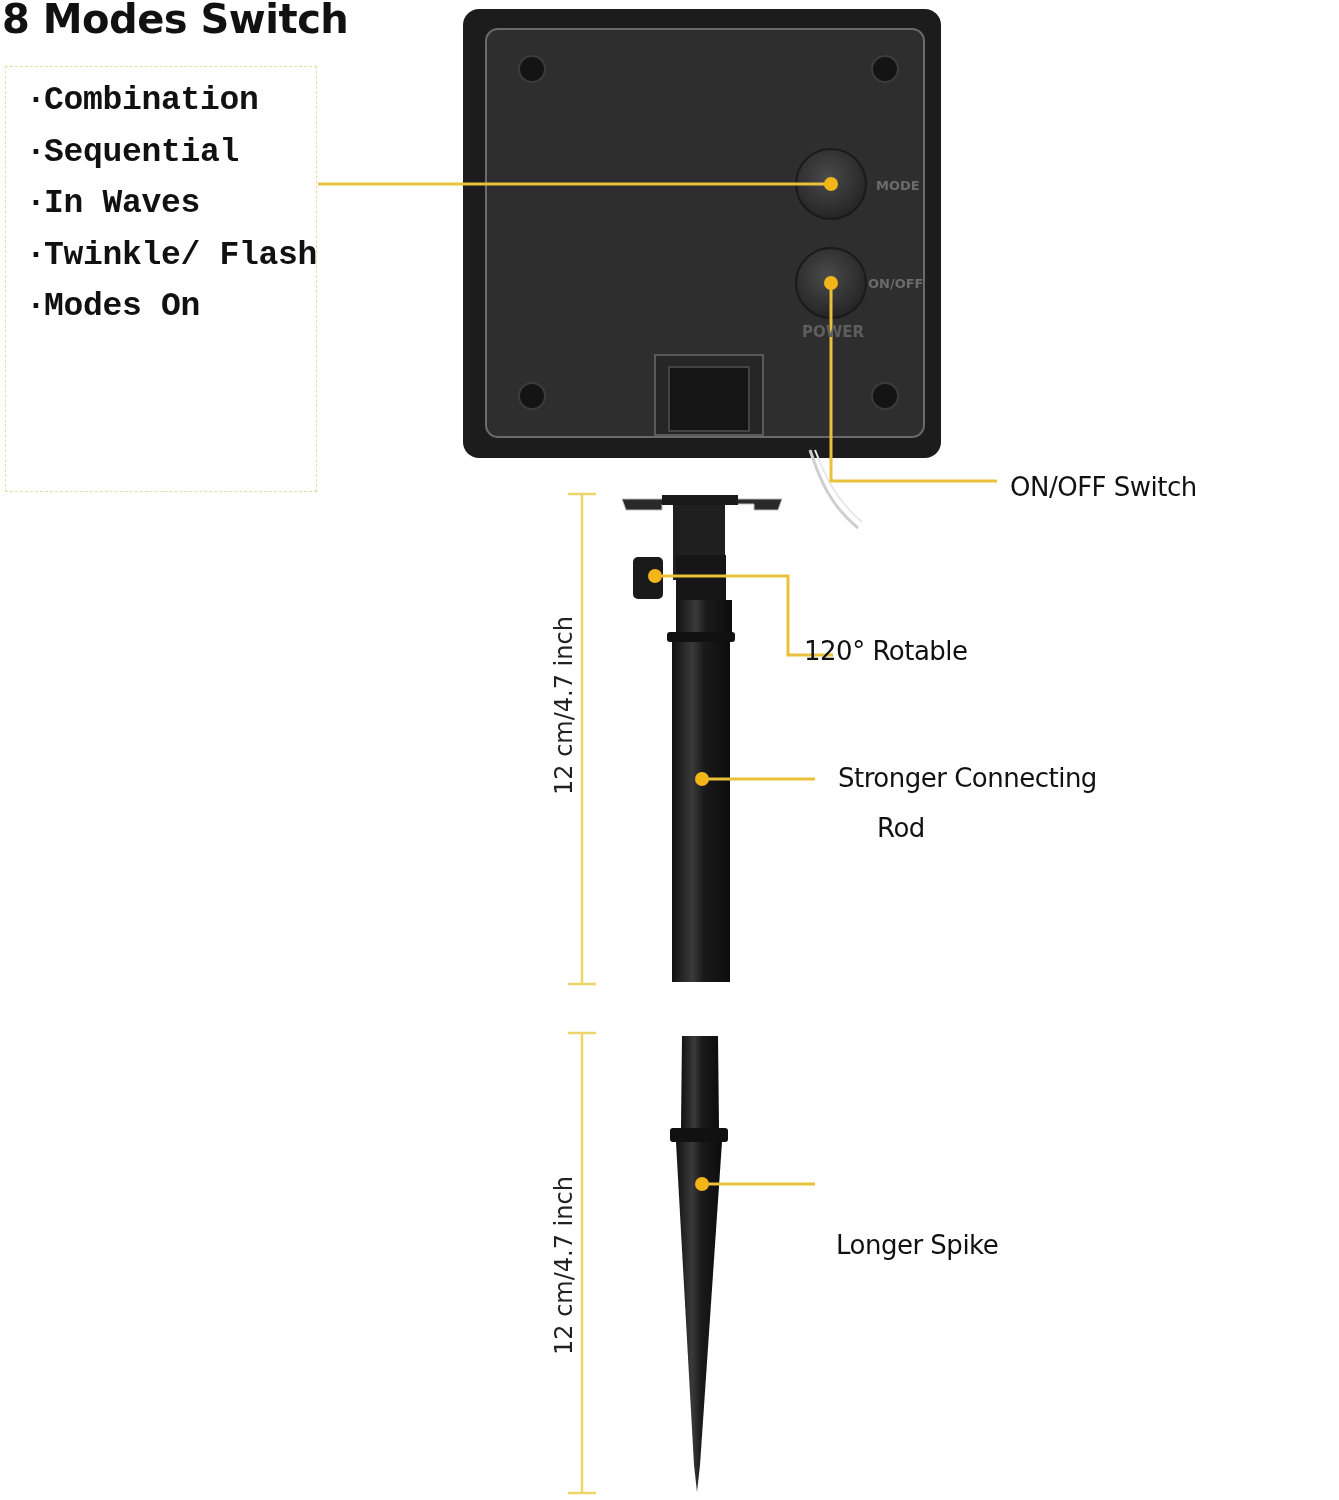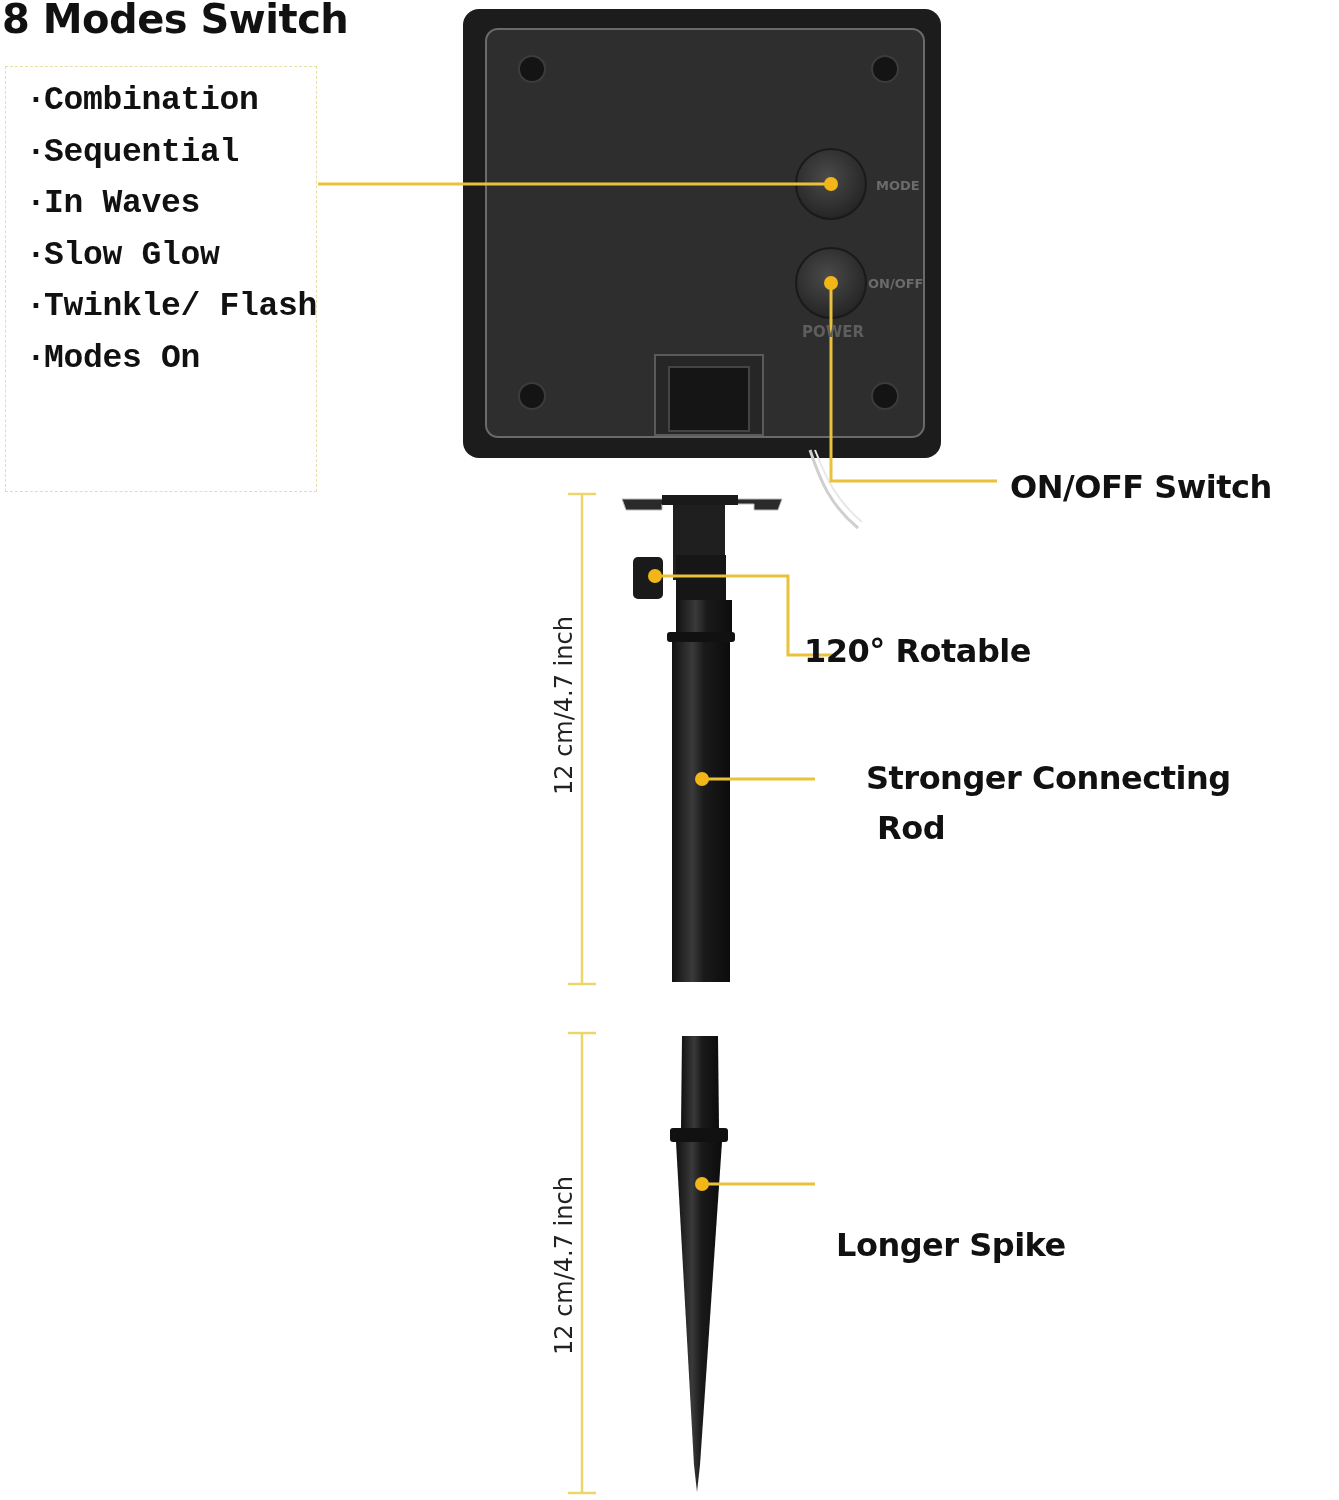--- a/index.html
+++ b/index.html
@@ -5,35 +5,34 @@
   html, body { margin: 0; padding: 0; background: #ffffff; }
   body { width: 1339px; height: 1500px; position: relative; overflow: hidden;
          font-family: "DejaVu Sans", sans-serif; color: #111; }
   .abs { position: absolute; }
   .title { left: 2px; top: -4px; font-size: 40px; font-weight: bold; letter-spacing: -0.5px; }
   .modes-box { left: 5px; top: 66px; width: 312px; height: 426px;
                border: 1.5px dashed #e4dfa8; box-sizing: border-box; font-family: Liberation Mono, monospace; }
   .modes-list { list-style: none; margin: 0; padding: 0; position: absolute; left: 20px; top: 14px; }
   .modes-list li { font-size: 33px; font-weight: bold; height: 51.5px; line-height: 40px; white-space: nowrap; letter-spacing: -0.3px; }
   .modes-list li .dot { display: inline-block; width: 18px; font-weight: bold; }
-  .label { font-size: 32px; font-weight: bold; letter-spacing: -0.5px; line-height: 50px; white-space: nowrap; }
+  .label { font-size: 26px; font-weight: normal; letter-spacing: -0.5px; line-height: 50px; white-space: nowrap; }
   .dim-label { font-size: 24px; color: #222; white-space: nowrap; transform-origin: left top; transform: rotate(-90deg); }
   svg { position: absolute; left: 0; top: 0; }
 </style>
 </head>
 <body>
 
 <div class="abs title">8 Modes Switch</div>
 
 <div class="abs modes-box">
   <ul class="modes-list">
     <li><span class="dot">·</span><span>Combination</span></li>
     <li><span class="dot">·</span><span>Sequential</span></li>
     <li><span class="dot">·</span><span>In Waves</span></li>
-    <li><span class="dot">·</span><span>Slow Glow</span></li>
     <li><span class="dot">·</span><span>Twinkle/ Flash</span></li>
     <li><span class="dot">·</span><span>Modes On</span></li>
   </ul>
 </div>
 
 <svg width="1339" height="1500" viewBox="0 0 1339 1500">
   <defs>
     <linearGradient id="rodGrad" x1="0" x2="1" y1="0" y2="0">
       <stop offset="0" stop-color="#111"></stop>
       <stop offset="0.35" stop-color="#3a3a3a"></stop>
@@ -108,18 +107,18 @@
     <circle cx="702" cy="1184" r="7"></circle>
   </g>
 
   <text x="876" y="190" font-family="DejaVu Sans, sans-serif" font-size="13" font-weight="bold" fill="#6b6b6b">MODE</text>
   <text x="868" y="288" font-family="DejaVu Sans, sans-serif" font-size="13" font-weight="bold" fill="#6b6b6b">ON/OFF</text>
   <text x="802" y="337" font-family="DejaVu Sans, sans-serif" font-size="15" font-weight="bold" fill="#5e5e5e">POWER</text>
 </svg>
 
 <div class="abs label" style="left:1010px; top:462px;">ON/OFF Switch</div>
 <div class="abs label" style="left:804px; top:626px;">120° Rotable</div>
-<div class="abs label" style="left:866px; top:753px;">Stronger Connecting</div>
+<div class="abs label" style="left:838px; top:753px;">Stronger Connecting</div>
 <div class="abs label" style="left:877px; top:803px;">Rod</div>
 <div class="abs label" style="left:836px; top:1220px;">Longer Spike</div>
 
 <div class="abs dim-label" style="left:550px; top:795px;">12 cm/4.7 inch</div>
 <div class="abs dim-label" style="left:550px; top:1355px;">12 cm/4.7 inch</div>
 
 </body></html>

